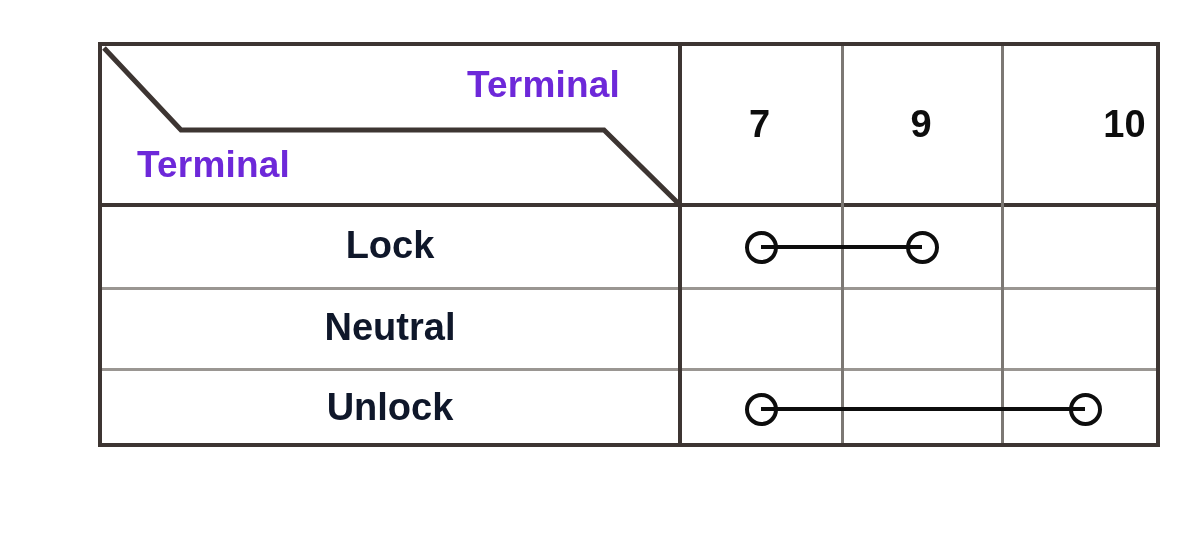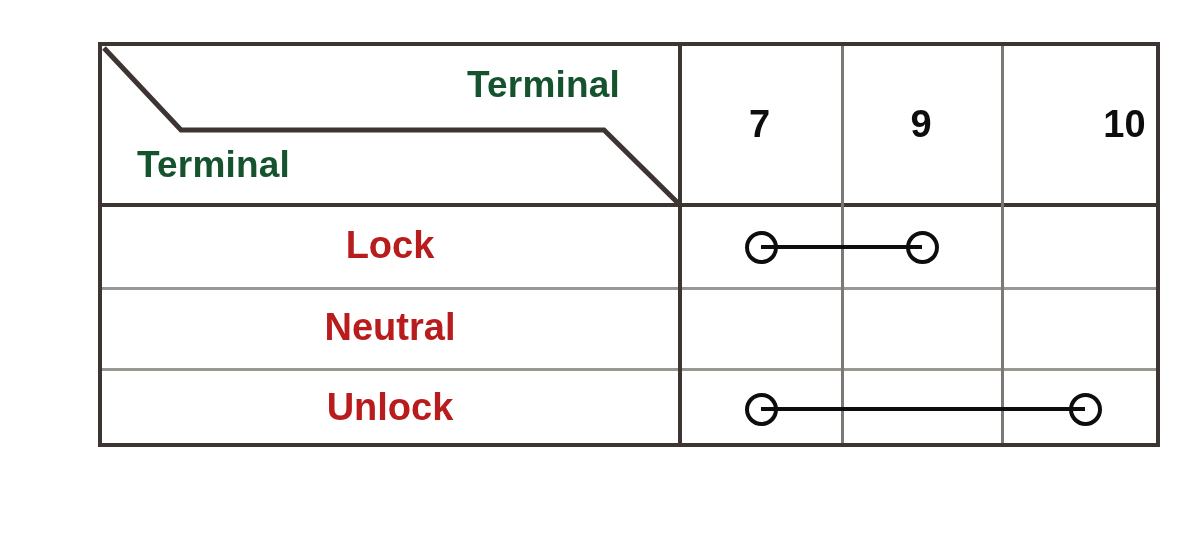--- a/index.html
+++ b/index.html
@@ -70,21 +70,21 @@
   }
   .header-cell svg {
     position: absolute;
     left: 0;
     top: 0;
     display: block;
   }
   .hdr-label {
     position: absolute;
     font-weight: bold;
-    color: #14532d;
+    color: #6d28d9;
     white-space: nowrap;
     line-height: 1;
   }
   .hdr-label.terminal {
     left: 365px;
     top: 20px;
     font-size: 37px;
     letter-spacing: 0.2px;
   }
   .hdr-label.position {
@@ -110,21 +110,21 @@
   
   .row-label {
     position: absolute;
     left: 0;
     width: 576px;
     display: flex;
     align-items: center;
     justify-content: center;
     font-size: 38px;
     font-weight: bold;
-    color: #b91c1c;
+    color: #0f172a;
   }
 
   
   .marks {
     position: absolute;
     inset: 0;
     pointer-events: none;
   }
   .node {
     position: absolute;

